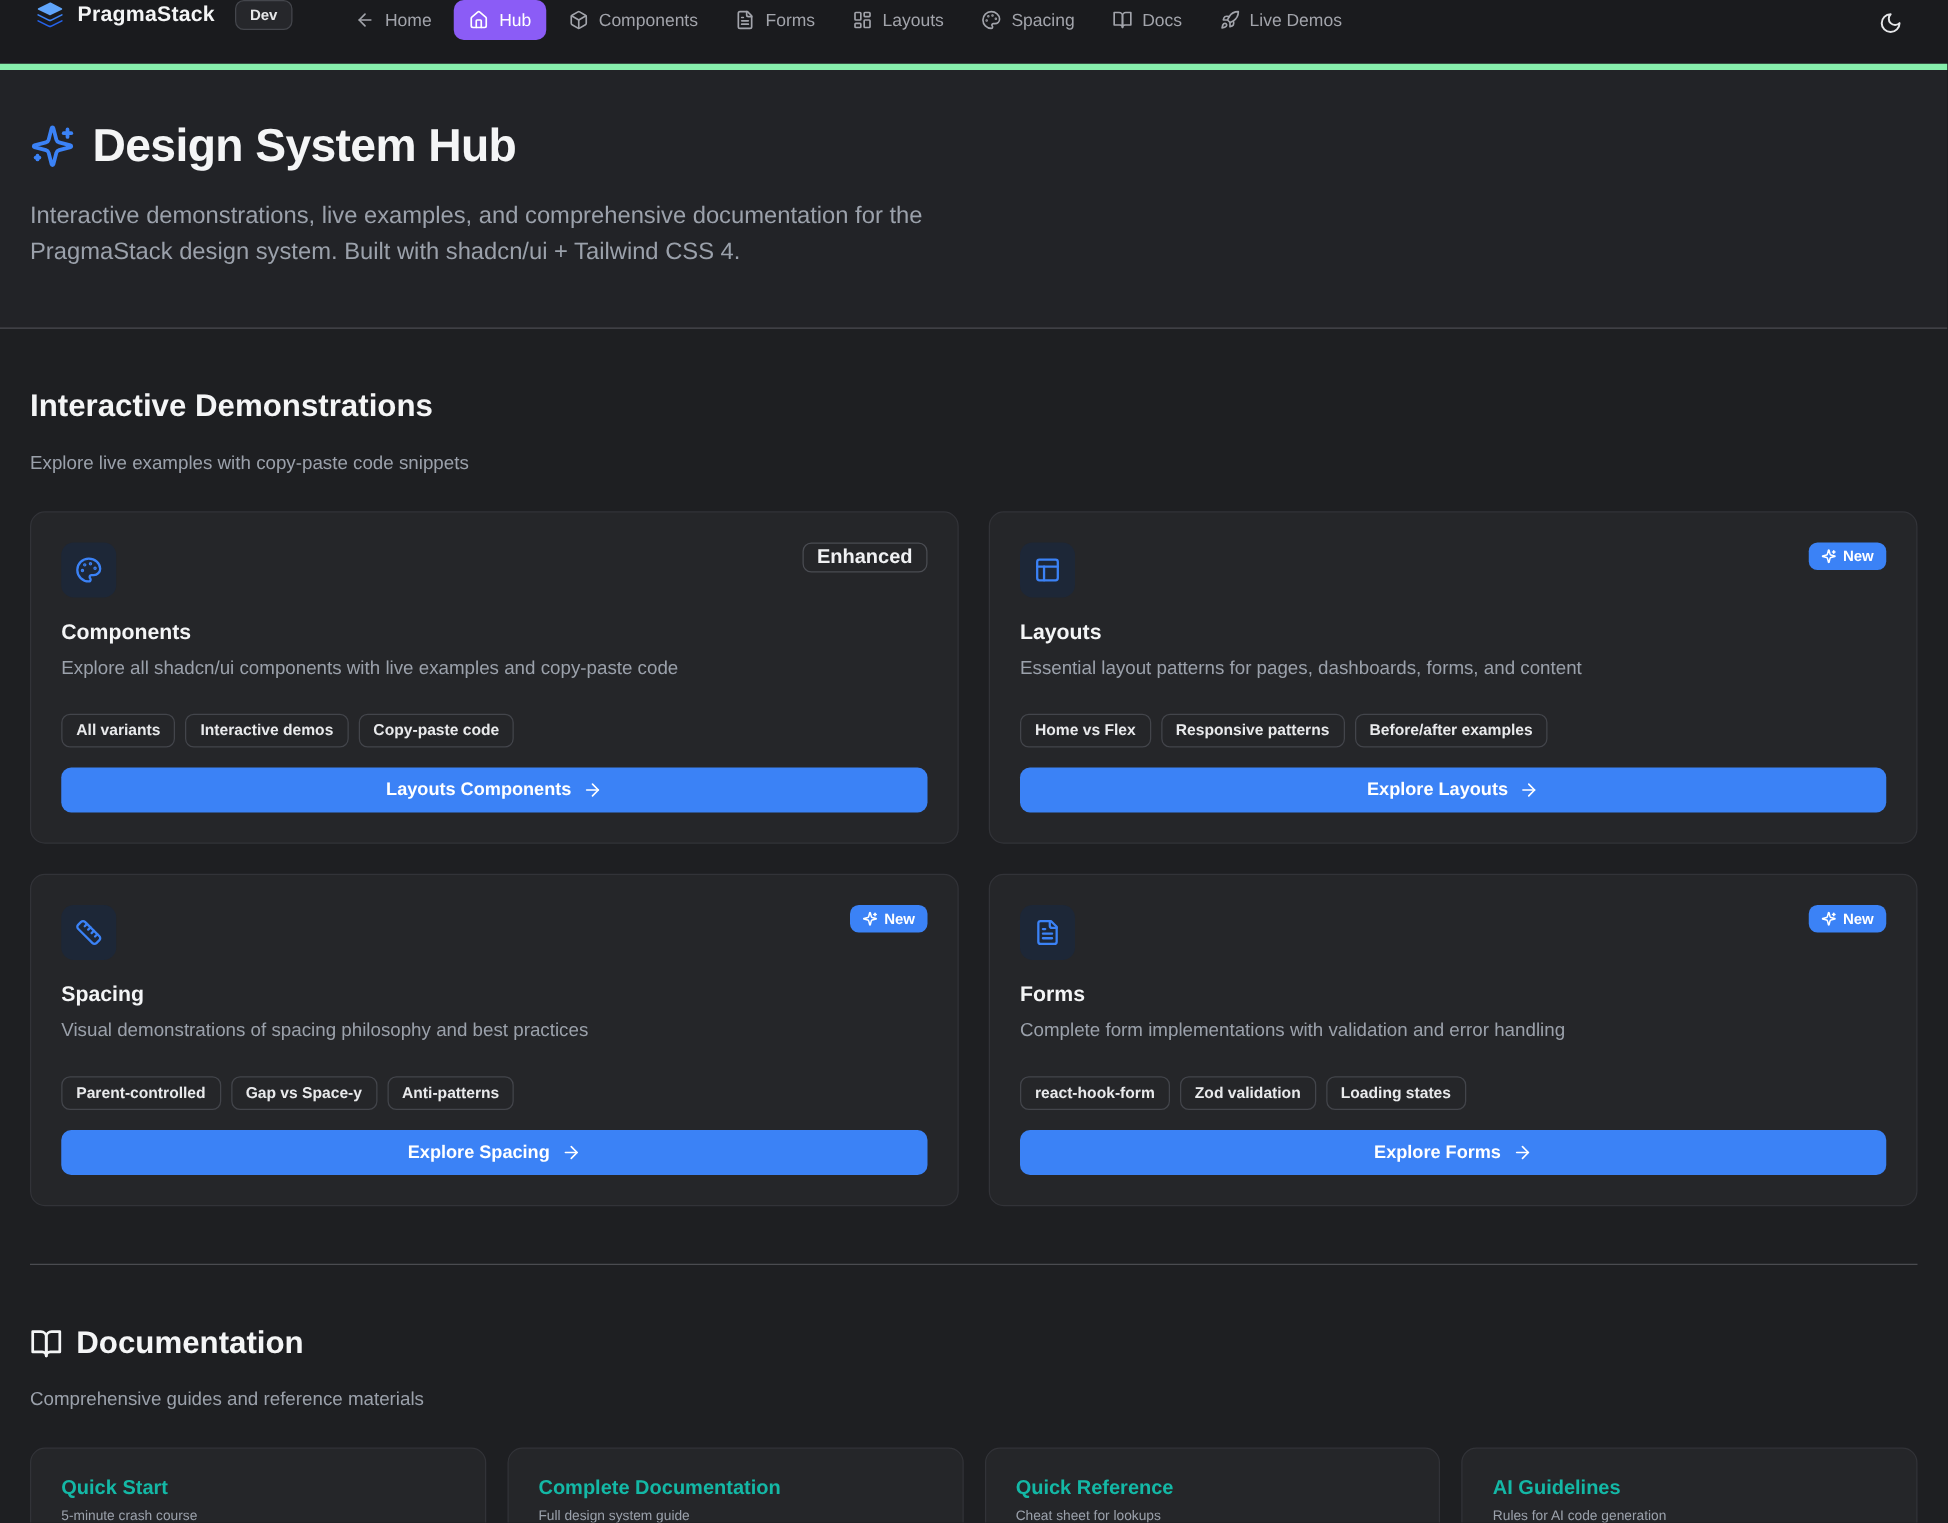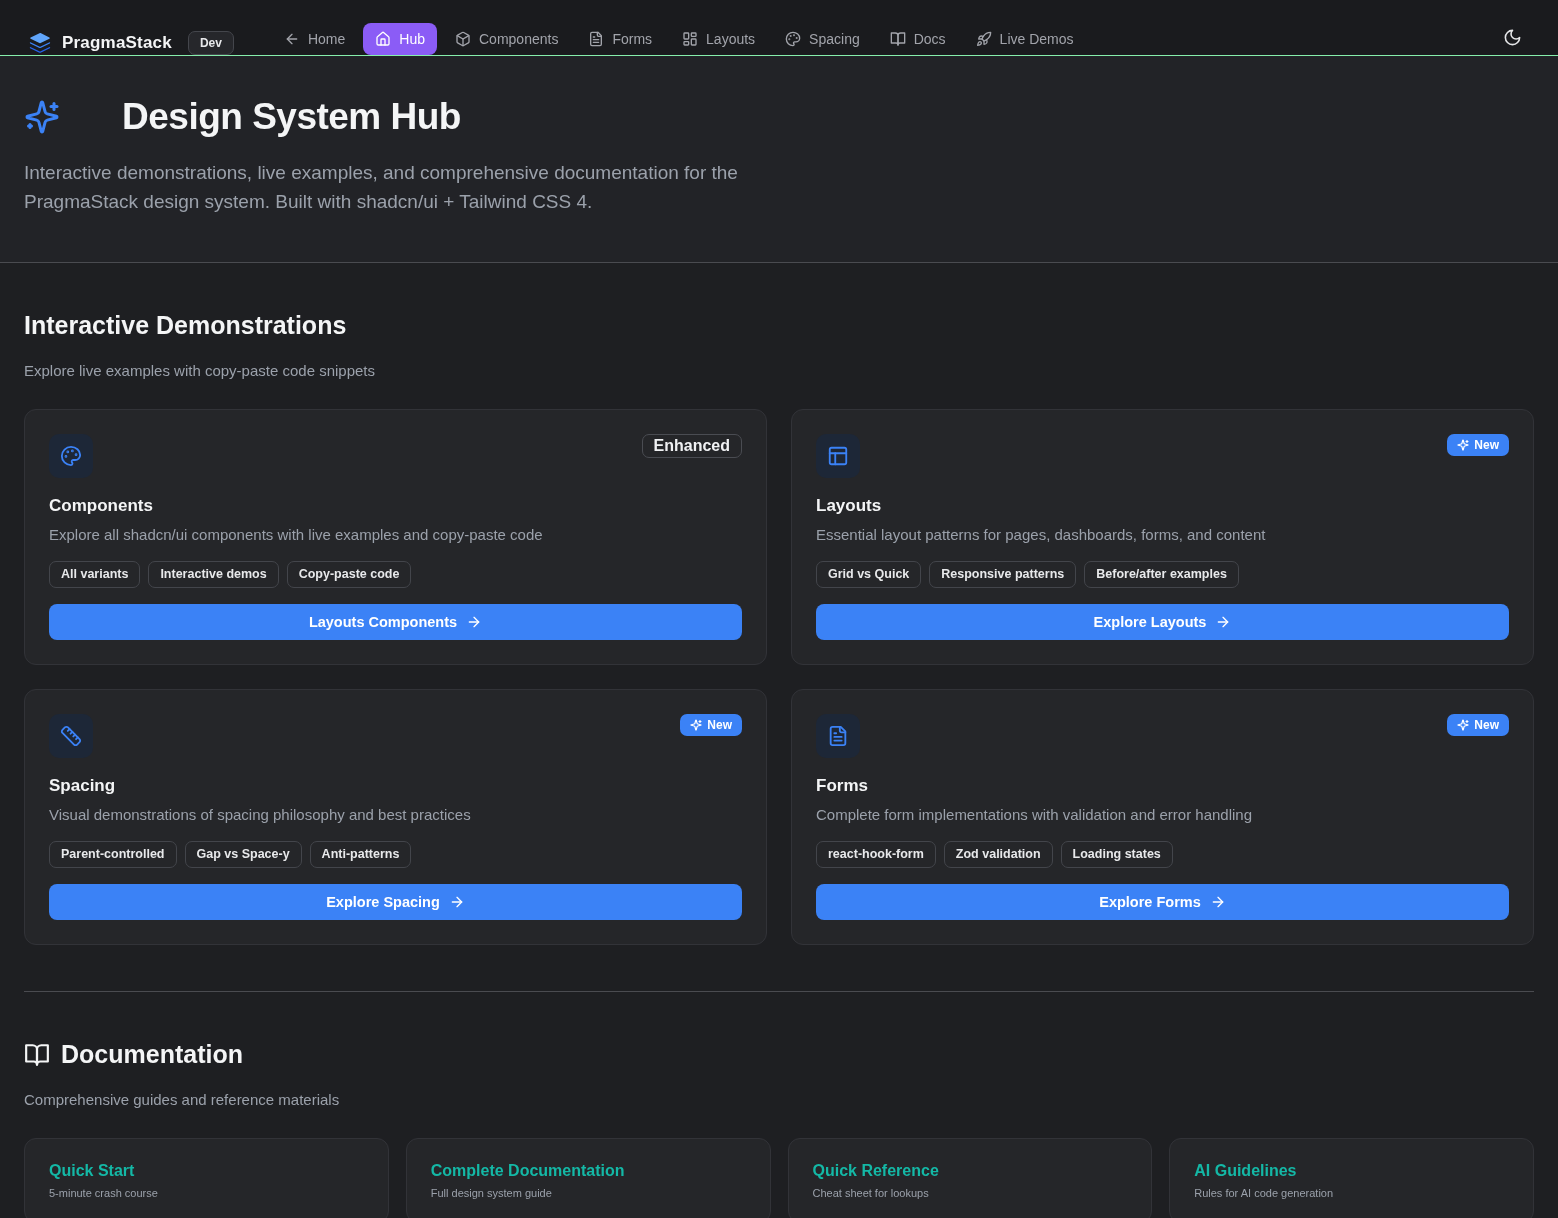--- a/index.html
+++ b/index.html
@@ -7,22 +7,22 @@
   body {
     background:#1e1f22;
     color:#fafafa;
     font-family:"Liberation Sans", sans-serif;
     -webkit-font-smoothing:antialiased;
   }
   svg { display:block; }
 
   
   .topnav {
-    height:56px; background:#1a1b1e; border-bottom:1px solid #86efac;
-    display:flex; align-items:flex-end; padding:0 28px;
+    height:56px; background:#1a1b1e; border-bottom:5px solid #86efac;
+    display:flex; align-items:flex-start; padding:0 28px;
   }
   .brand { display:flex; align-items:center; gap:10px; cursor:pointer; }
   .brand-name { font-size:17px; font-weight:700; letter-spacing:.2px; color:#f4f5f6; }
   .dev-badge {
     margin-left:6px; font-size:12px; font-weight:700; color:#e7e8ea;
     border:1px solid #44464c; background:#26272b; border-radius:7px;
     padding:3px 11px; line-height:16px;
   }
   .nav-items { display:flex; align-items:center; gap:6px; margin-left:38px; }
   .nav-item {
@@ -37,21 +37,21 @@
     width:36px; height:36px; display:flex; align-items:center; justify-content:center;
     border-radius:8px; cursor:pointer; color:#e5e6e8; background:transparent; border:none;
   }
 
   
   .hero {
     background:#222327; border-bottom:1px solid #4a4b50;
     padding:40px 24px 46px 24px;
   }
   .hero-title-row { display:flex; align-items:center; gap:14px; }
-  .hero-title { font-size:37px; font-weight:700; letter-spacing:-.5px; color:#f4f5f6;margin-left:48px; }
+  .hero-title { font-size:37px; font-weight:700; letter-spacing:-.5px; color:#f4f5f6; }
   .hero-sub {
     margin-top:20px; font-size:19px; line-height:29px; color:#9ba1ab; max-width:740px;
   }
 
   
   .main { padding:0 24px; }
   .section-heading { margin-top:48px; font-size:25px; font-weight:700; color:#f4f5f6; display:flex; align-items:center; gap:11px; }
   .section-sub { margin-top:22px; font-size:15px; color:#9ba1ab; }
 
   .demo-grid {
@@ -70,21 +70,21 @@
     font-size:16px; font-weight:700; color:#f0f1f3; border:1px solid #4a4c52;
     border-radius:7px; padding:4px 11px; line-height:14px; background:transparent;
   }
   .badge-new {
     display:flex; align-items:center; gap:5px;
     font-size:12px; font-weight:700; color:#ffffff; background:#3b82f6;
     border-radius:7px; padding:4px 10px; line-height:14px;
   }
   .demo-card-title { margin-top:18px; font-size:17px; font-weight:700; color:#f4f5f6; }
   .demo-card-desc { margin-top:8px; font-size:15px; line-height:21px; color:#9ba1ab; }
-  .tag-row { margin-top:16px; display:flex; gap:8px; flex-wrap:wrap; }
+  .tag-row { margin-top:26px; display:flex; gap:8px; flex-wrap:wrap; }
   .tag {
     font-size:12.5px; font-weight:700; color:#e8e9eb; border:1px solid #43454b;
     border-radius:7px; padding:5px 11px; line-height:15px;
   }
   .cta-btn {
     margin-top:16px; height:36px; width:100%; border:none; border-radius:8px;
     background:#3b82f6; color:#ffffff; font-family:inherit; font-size:14.5px; font-weight:600;
     display:flex; align-items:center; justify-content:center; gap:9px; cursor:pointer;
   }
 
@@ -283,21 +283,21 @@
                 <path d="M20 3v4"></path>
                 <path d="M22 5h-4"></path>
               </svg>
           </span>
           <span>New</span>
         </span>
       </div>
       <div class="demo-card-title">Layouts</div>
       <div class="demo-card-desc">Essential layout patterns for pages, dashboards, forms, and content</div>
       <div class="tag-row">
-        <span class="tag">Grid vs Quick</span>
+        <span class="tag">Home vs Flex</span>
         <span class="tag">Responsive patterns</span>
         <span class="tag">Before/after examples</span>
       </div>
       <button class="cta-btn">
         <span>Explore Layouts</span>
         <span>
           <svg width="16" height="16" viewBox="0 0 24 24" fill="none" stroke="currentColor" stroke-width="2" stroke-linecap="round" stroke-linejoin="round">
               <path d="M5 12h14"></path>
               <path d="m12 5 7 7-7 7"></path>
             </svg>

